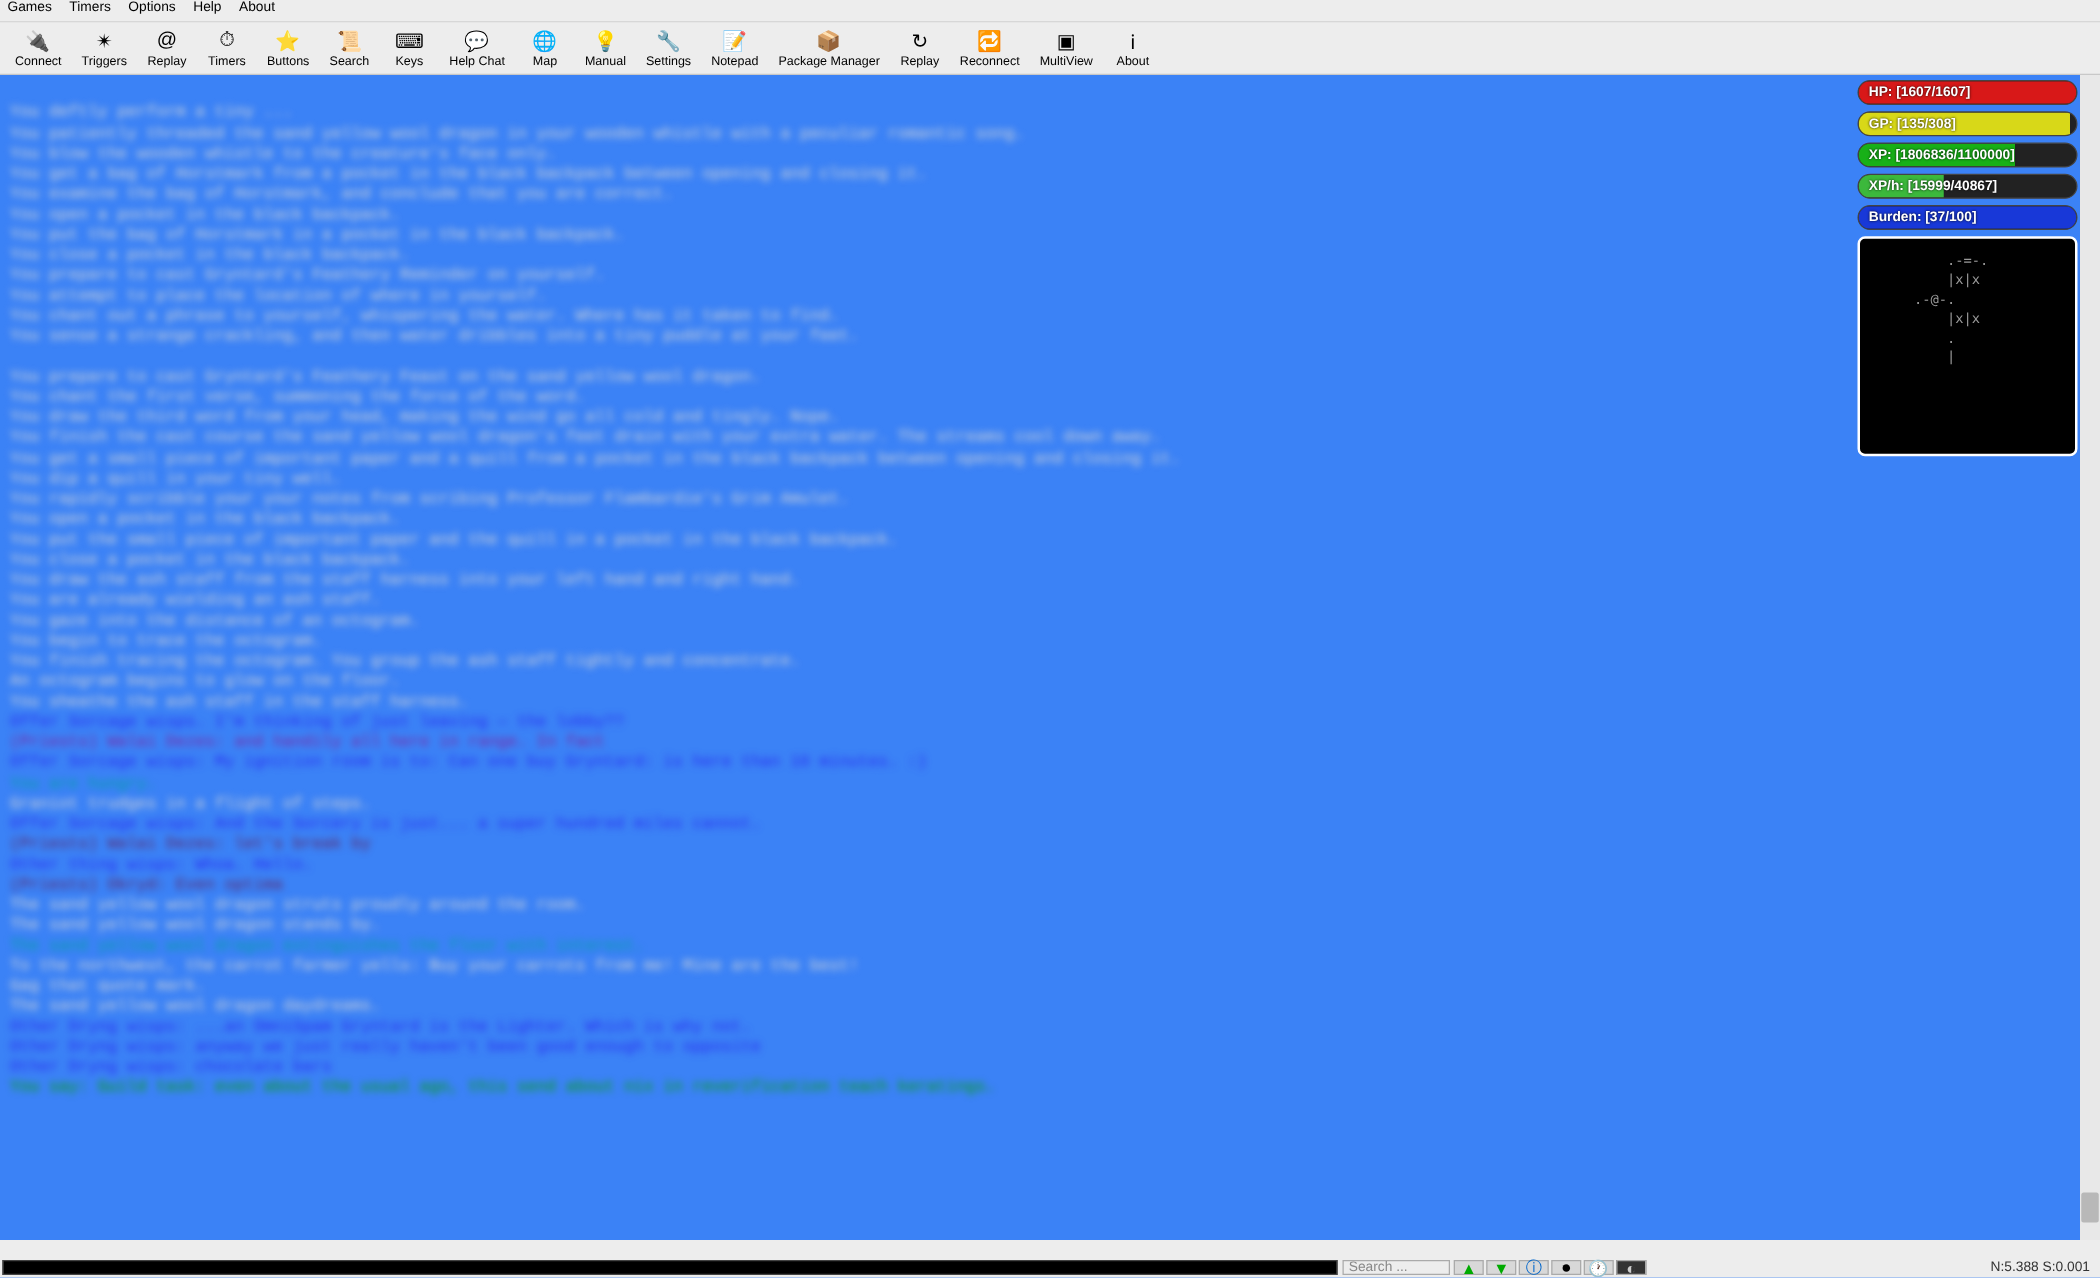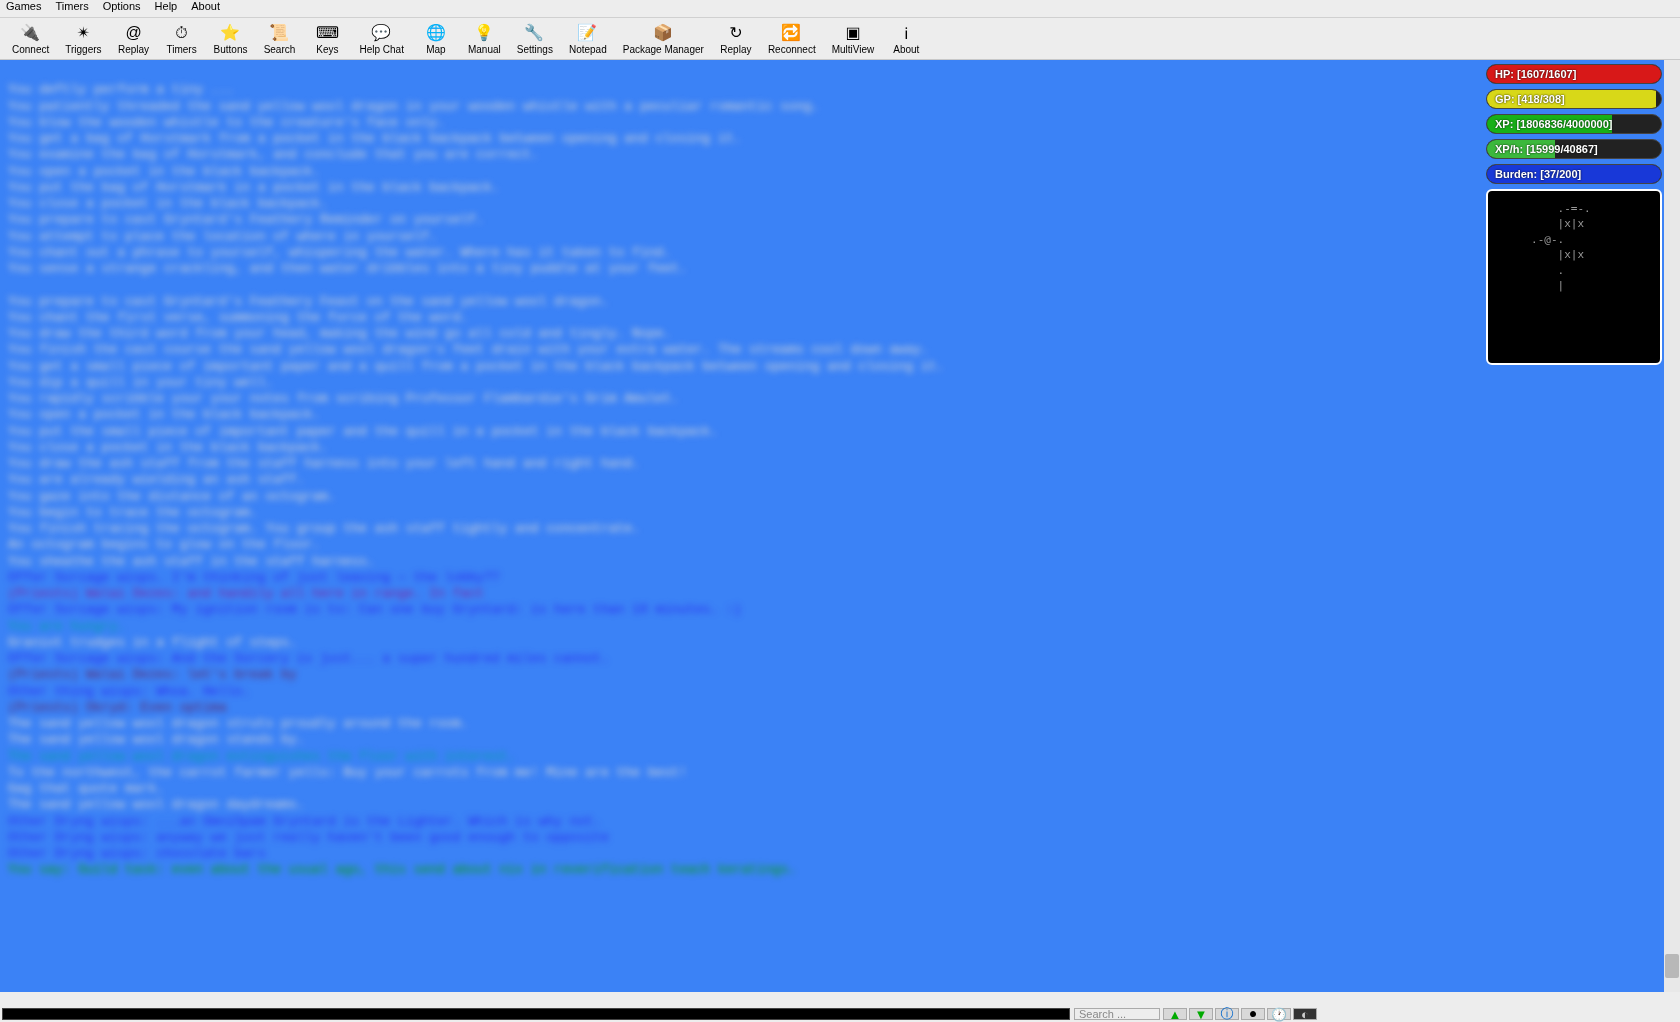--- a/index.html
+++ b/index.html
@@ -294,33 +294,33 @@
       <div class="green">You say: Guild task: even about the usual ago, this send about nix in reverification teach keratings.</div>
     </div>
 
   <div class="side">
     <div class="bar">
       <div class="fill" id="hp-fill" style="background: rgb(216, 24, 24); width: 100%;"></div>
       <div class="txt">HP: [1607/1607]</div>
     </div>
     <div class="bar">
       <div class="fill" id="gp-fill" style="background: rgb(216, 216, 24); width: 97%;"></div>
-      <div class="txt">GP: [418/308]</div>
+      <div class="txt">GP: [135/308]</div>
     </div>
     <div class="bar">
       <div class="fill" id="xp-fill" style="background: rgb(24, 176, 24); width: 72%;"></div>
-      <div class="txt">XP: [1806836/4000000]</div>
+      <div class="txt">XP: [1806836/1100000]</div>
     </div>
     <div class="bar">
       <div class="fill" id="xph-fill" style="background: rgb(60, 184, 60); width: 39%;"></div>
       <div class="txt">XP/h: [15999/40867]</div>
     </div>
     <div class="bar">
       <div class="fill" id="burden-fill" style="background: rgb(24, 56, 216); width: 100%;"></div>
-      <div class="txt">Burden: [37/200]</div>
+      <div class="txt">Burden: [37/100]</div>
     </div>
     <div class="minimap">         .-=-.
          |x|x
      .-@-.
          |x|x
          .
          |</div>
   </div>
 </div>
 
@@ -330,13 +330,14 @@
 
 <div class="footer">
   <div class="cmdline"></div>
   <div class="search">Search ...</div>
   <div class="fbtn" style="color:#0a0">▲</div>
   <div class="fbtn" style="color:#0a0">▼</div>
   <div class="fbtn" style="color:#06c">ⓘ</div>
   <div class="fbtn">⏺</div>
   <div class="fbtn">🕐</div>
   <div class="fbtn" style="background:#333;color:#ccc">◐</div>
+  <div class="status">N:5.388  S:0.001</div>
 </div>
 
 </body></html>

